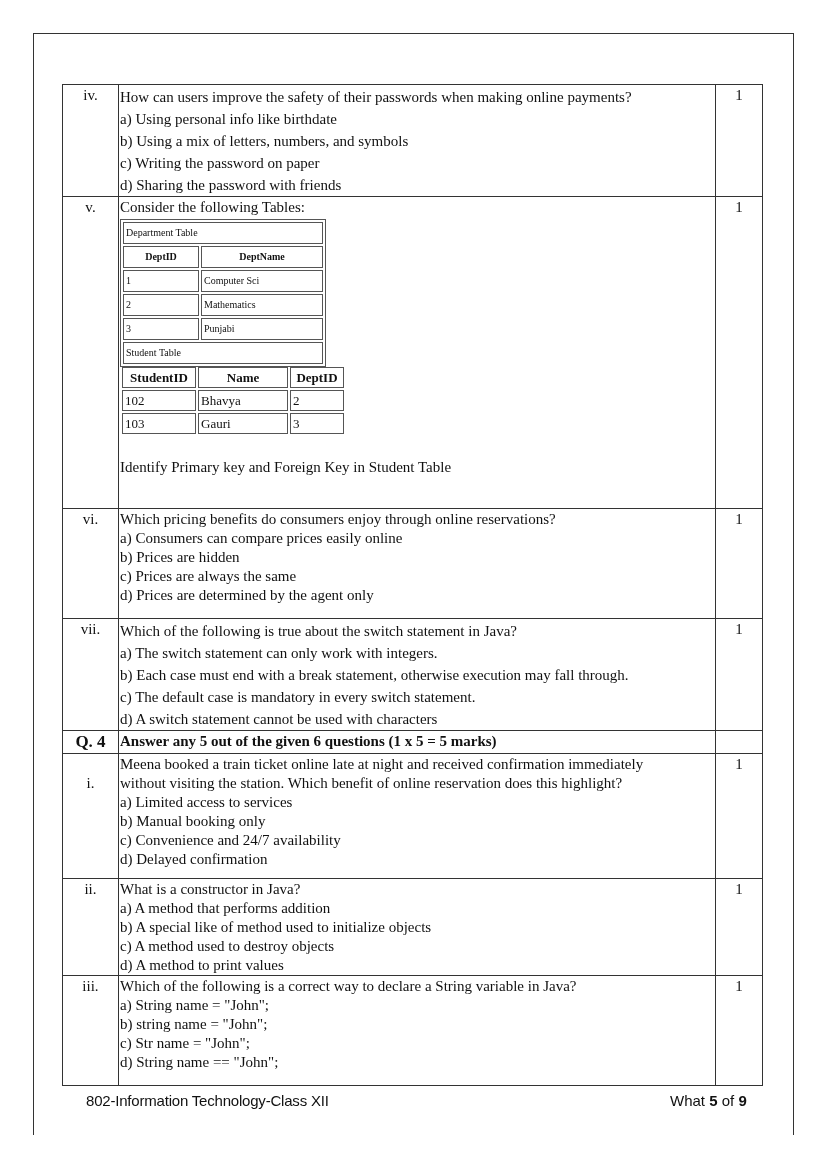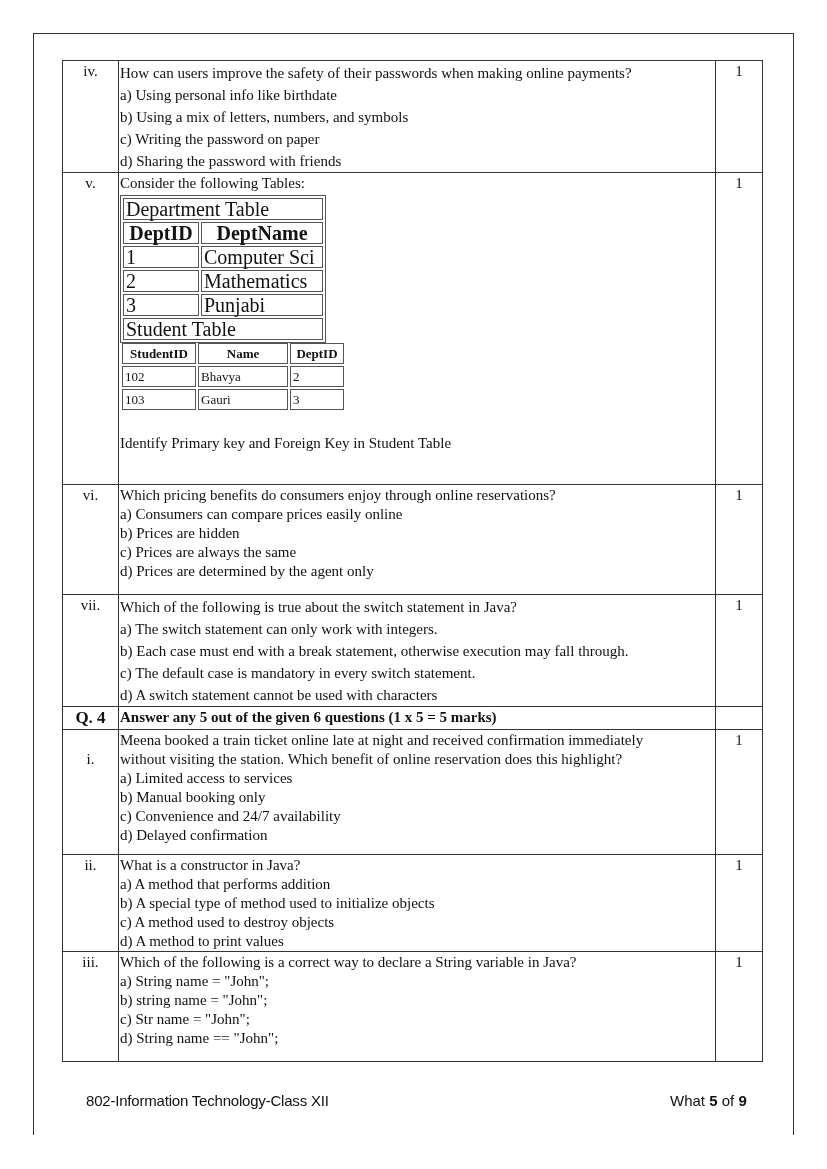--- a/index.html
+++ b/index.html
@@ -1,37 +1,37 @@
 <!DOCTYPE html>
 <html><head>
 <meta charset="utf-8">
 <style>
   html, body { margin:0; padding:0; background:#ffffff; }
   body { width:827px; height:1169px; position:relative; overflow:hidden;
          font-family:"Liberation Serif", "DejaVu Serif", serif; color:#111; }
   .page-frame { position:absolute; left:33px; top:33px; width:761px; height:1102px;
                 border-left:1.5px solid #333; border-top:1.5px solid #333; border-right:1.5px solid #333;
                 box-sizing:border-box; }
-  .qtable { position:absolute; left:62px; top:60px; width:700px; border-collapse:collapse;
+  .qtable { position:absolute; left:62px; top:84px; width:700px; border-collapse:collapse;
             table-layout:fixed; font-size:15px; line-height:19px; }
   .qtable td { border:1px solid #333; vertical-align:top; padding:0; }
   .qtable col.c1 { width:56px; }
   .qtable col.c2 { width:597px; }
   .qtable col.c3 { width:47px; }
   .qnum { text-align:center; padding-top:1px !important; }
   .mark { text-align:center; padding-top:1px !important; }
   .qbody { padding:1px 0 0 1px !important;margin-top:44px; }
   .line { display:block; white-space:nowrap; }
   .row-iv .line { line-height:22px; }
   .row-vii .line { line-height:22px; }
   .qhead td { font-weight:bold; }
   .qhead .qnum { font-size:17px; }
 
   .dept-table { border-collapse:separate; border-spacing:2px; border:1.5px solid #555;
-                margin-top:2px; font-size:20px; }
+                margin-top:2px; font-size:10px; }
   .dept-table td { border:1.5px solid #555 !important; padding:0 2px; height:20px; line-height:20px; }
   .dept-table th { border:1.5px solid #555; padding:0 2px; height:20px; line-height:20px; font-weight:bold; }
   .stud-table { border-collapse:separate; border-spacing:2px; margin-top:-2px; font-size:13px; }
   .stud-table td { border:1.5px solid #555 !important; padding:0 2px; height:19px; line-height:19px; }
   .stud-table th { border:1.5px solid #555; padding:0 1px; height:19px; line-height:19px; font-weight:bold; }
 
   .footer { position:absolute; top:1092px; font-family:"Liberation Sans Narrow","Liberation Sans", sans-serif;
             font-size:15px; color:#111; }
   .footer-left { left:86px; letter-spacing:-0.2px; }
   .footer-right { left:670px; }
@@ -157,21 +157,21 @@
       <span class="line">d) Delayed confirmation</span>
     </td>
     <td class="mark">1</td>
   </tr>
 
   <tr style="height:97px;">
     <td class="qnum">ii.</td>
     <td class="qbody">
       <span class="line">What is a constructor in Java?</span>
       <span class="line">a) A method that performs addition</span>
-      <span class="line">b) A special type of method used to initialize objects</span>
+      <span class="line">b) A special like of method used to initialize objects</span>
       <span class="line">c) A method used to destroy objects</span>
       <span class="line">d) A method to print values</span>
     </td>
     <td class="mark">1</td>
   </tr>
 
   <tr style="height:110px;padding-left:48px;">
     <td class="qnum">iii.</td>
     <td class="qbody">
       <span class="line">Which of the following is a correct way to declare a String variable in Java?</span>

